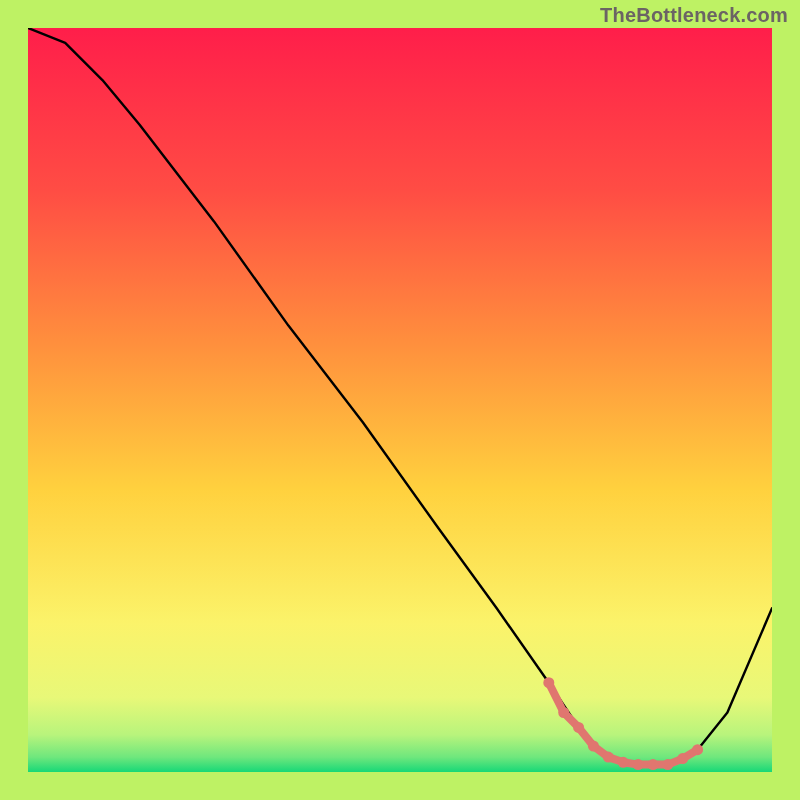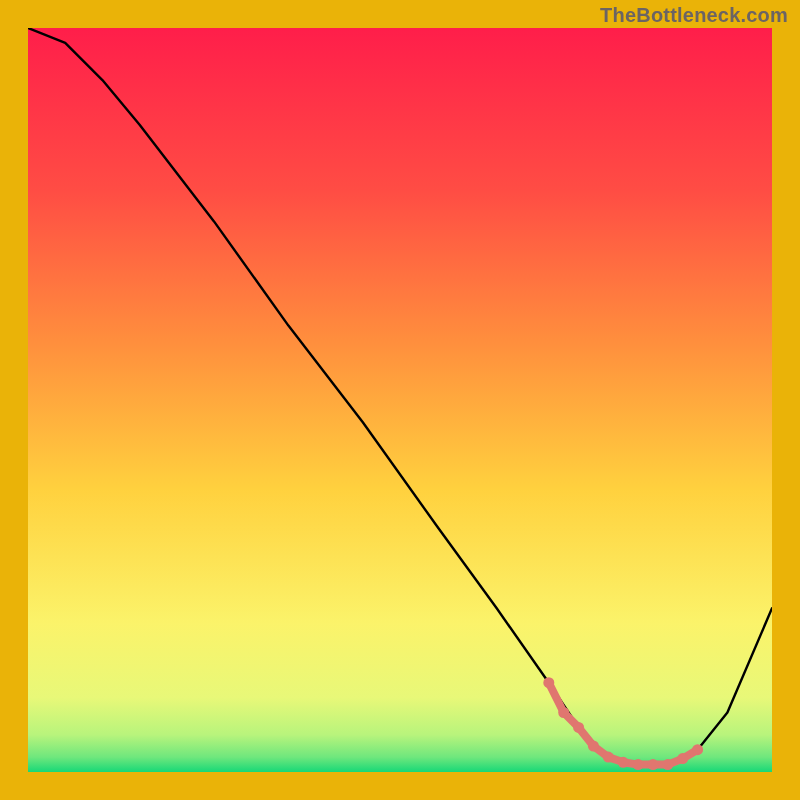--- a/index.html
+++ b/index.html
@@ -10,21 +10,21 @@
     background: #000;
     overflow: hidden;
     font-family: Arial, Helvetica, sans-serif;
   }
   .frame {
     position: absolute;
     top: 0;
     left: 0;
     width: 800px;
     height: 800px;
-    background: #eab308;
+    background: #bef264;
   }
   .watermark {
     position: absolute;
     top: 4px;
     right: 12px;
     color: #6b6464;
     font-size: 20px;
     font-weight: 600;
     letter-spacing: 0.2px;
   }

